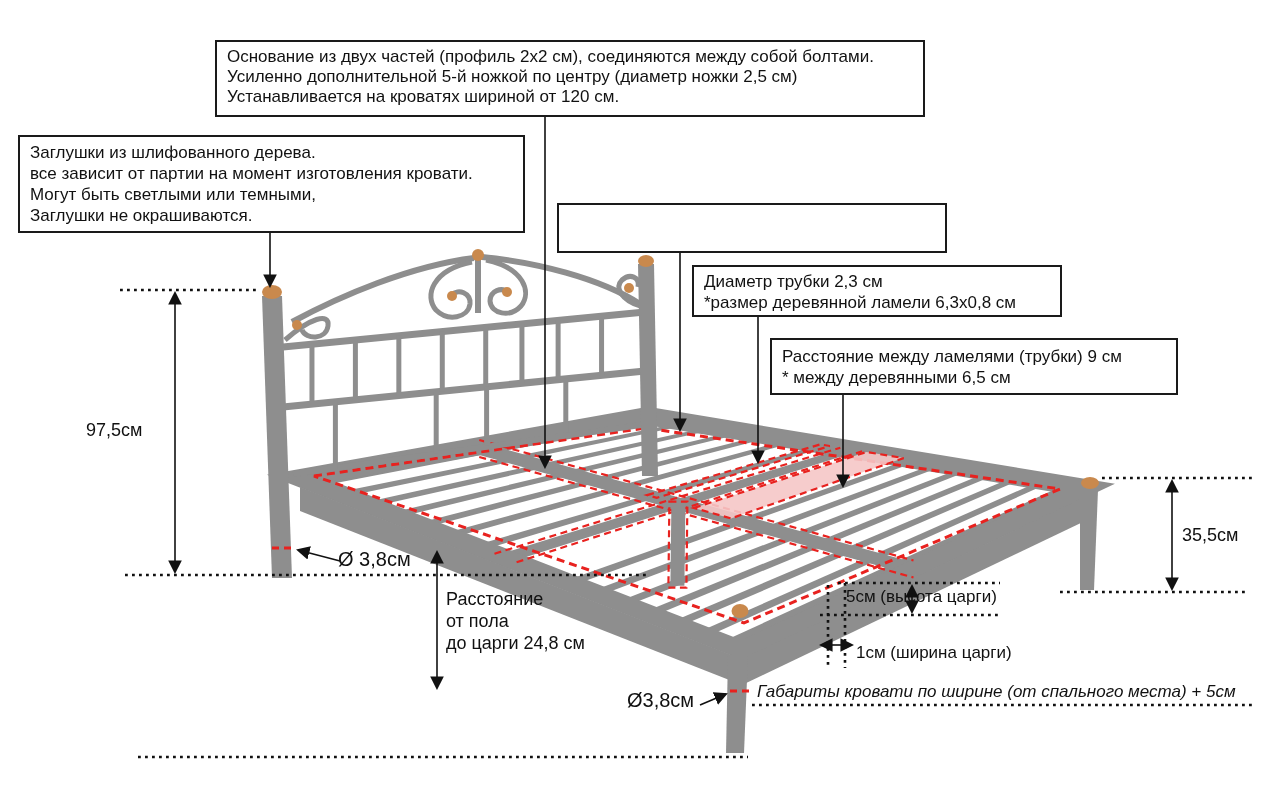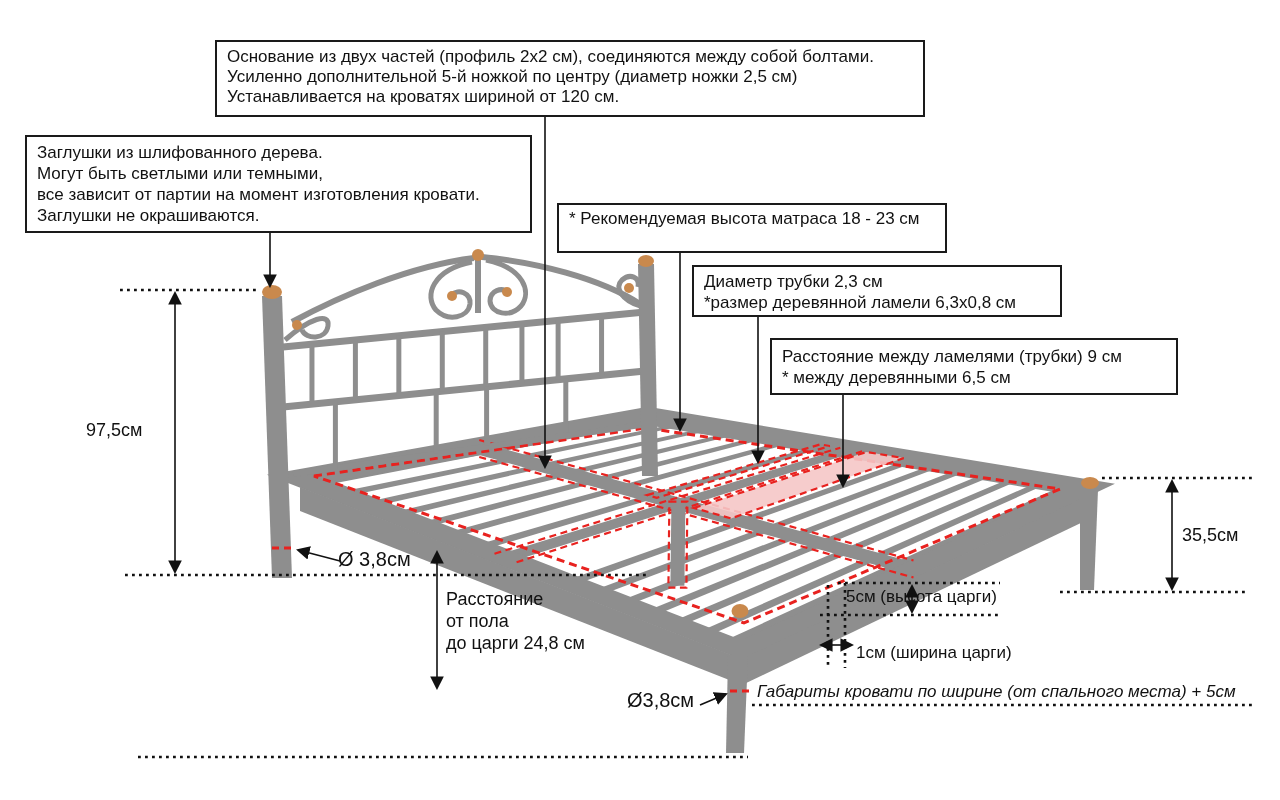--- a/index.html
+++ b/index.html
@@ -134,29 +134,28 @@
         <line x1="730" y1="691" x2="750" y2="691" stroke="var(--red)" stroke-width="3" stroke-dasharray="7 5"></line>
       </g>
   </svg>
 
   <div class="note" style="left:215px;top:40px;width:710px;height:77px;">
     <div>Основание из двух частей (профиль 2х2 см), соединяются между собой болтами.</div>
     <div>Усиленно дополнительной 5-й ножкой по центру (диаметр ножки 2,5 см)</div>
     <div>Устанавливается на кроватях шириной от 120 см.</div>
   </div>
 
-  <div class="note" style="left:25px;top:135px;width:507px;height:98px;line-height:21px;">
+  <div class="note" style="left:18px;top:135px;width:507px;height:98px;line-height:21px;">
     <div>Заглушки из шлифованного дерева.</div>
+    <div>все зависит от партии на момент изготовления кровати.</div>
     <div>Могут быть светлыми или темными,</div>
-    <div>все зависит от партии на момент изготовления кровати.</div>
     <div>Заглушки не окрашиваются.</div>
   </div>
 
   <div class="note" style="left:557px;top:203px;width:390px;height:50px;padding-top:3px;line-height:21px;">
-    <div>* Рекомендуемая высота матраса 18 - 23 см</div>
   </div>
 
   <div class="note" style="left:692px;top:265px;width:370px;height:52px;padding-top:4px;line-height:21px;">
     <div>Диаметр трубки 2,3 см</div>
     <div>*размер деревянной ламели 6,3х0,8 см</div>
   </div>
 
   <div class="note" style="left:770px;top:338px;width:408px;height:57px;padding-top:6px;line-height:21px;">
     <div>Расстояние между ламелями (трубки) 9 см</div>
     <div>* между деревянными 6,5 см</div>

